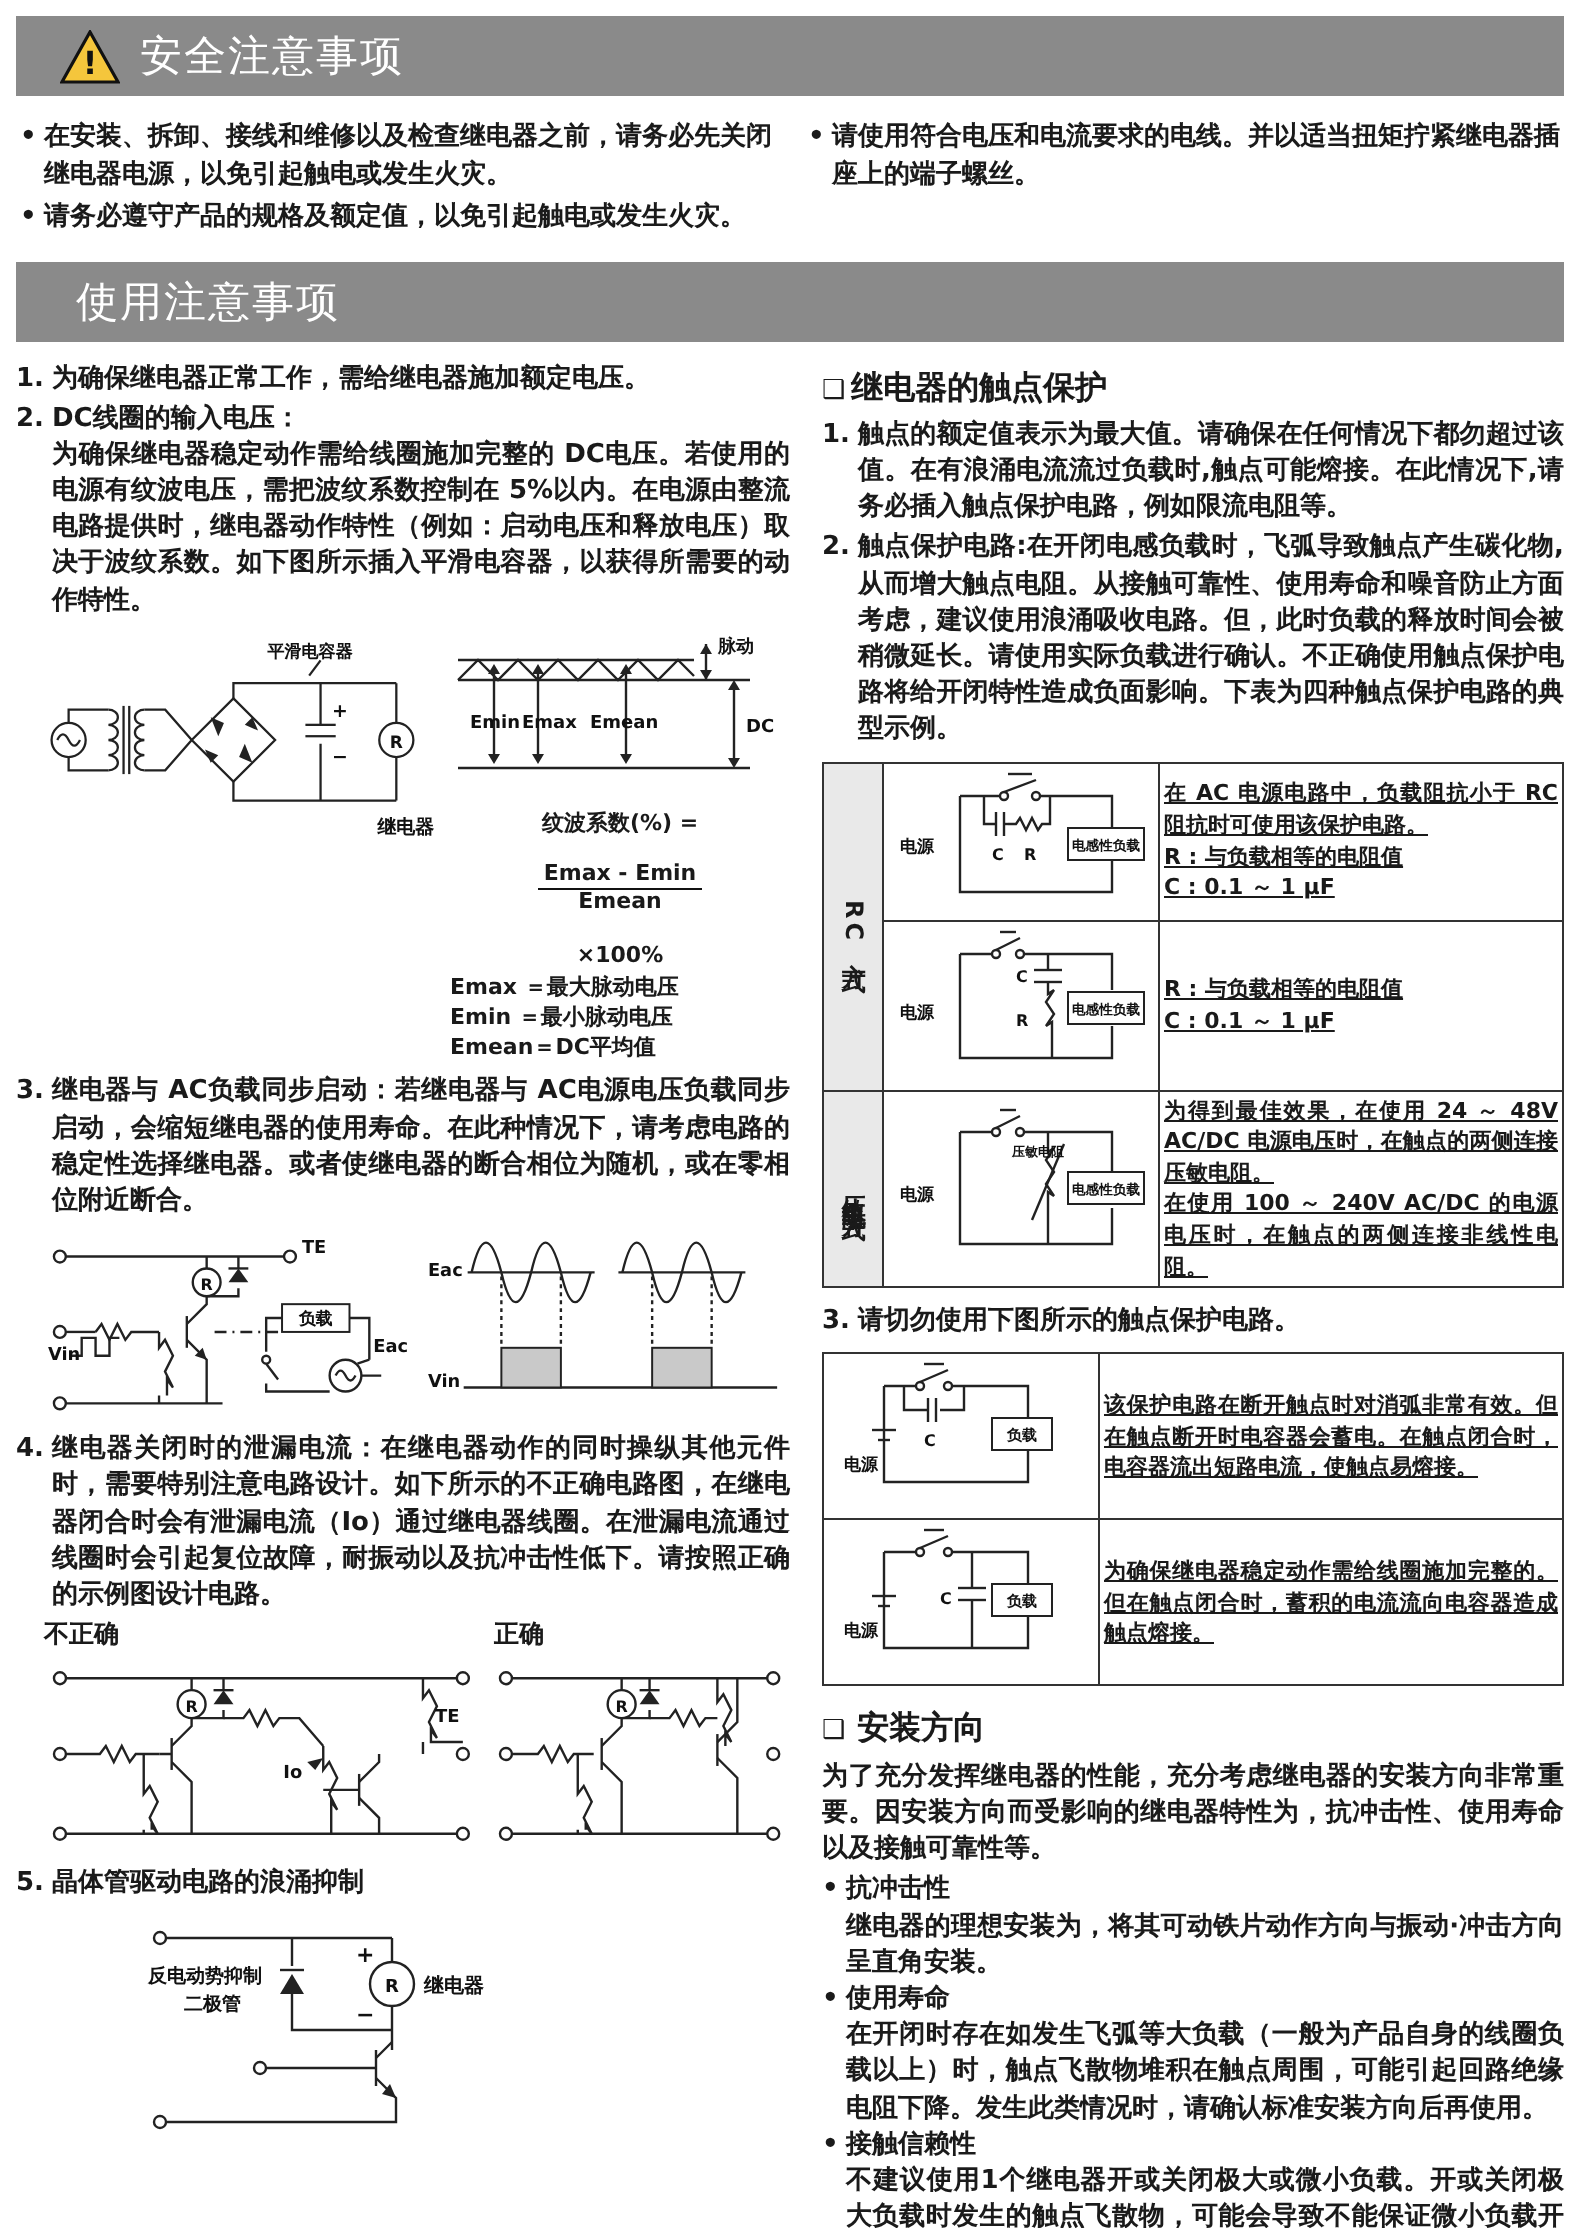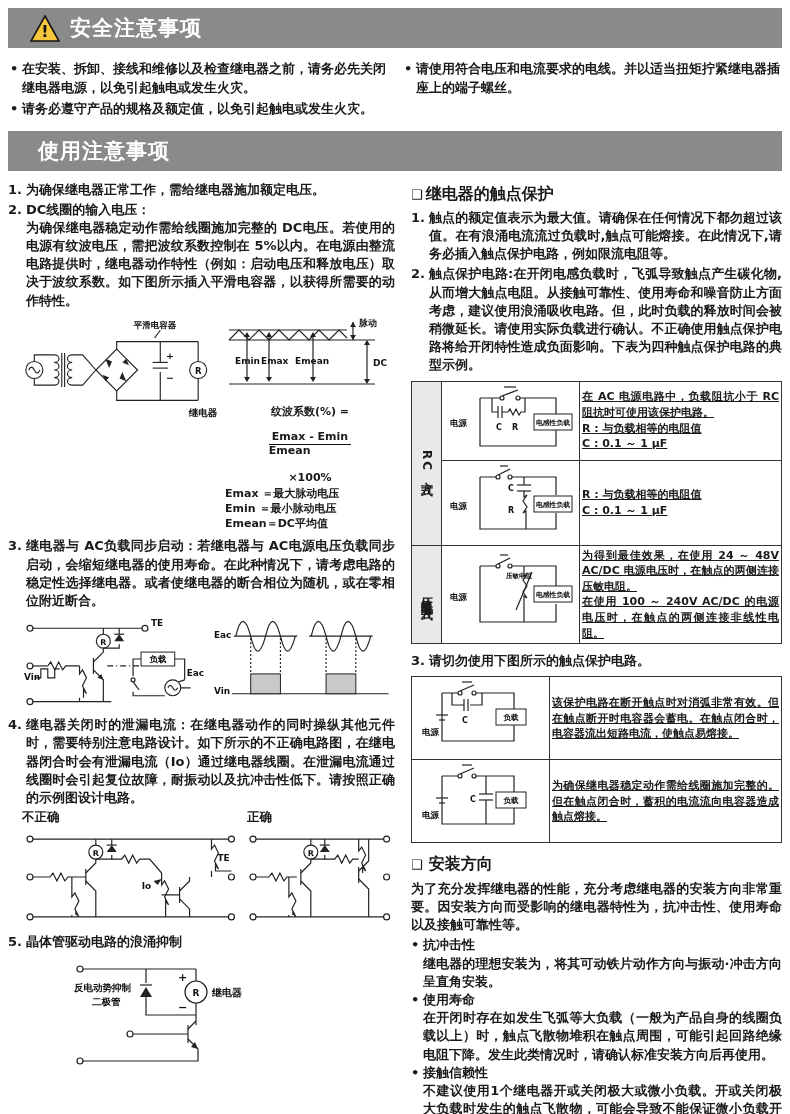--- a/index.html
+++ b/index.html
@@ -10,21 +10,21 @@
     color:#1a1a1a; font-weight:bold;
   }
   .page { width:790px; min-height:1114px; padding:8px; position:relative; }
 
   
   .bar {
     background:#8a8a8a; color:#ffffff; height:40px;
     display:flex; align-items:center; gap:10px;
     padding-left:22px; margin-bottom:10px;
   }
-  .bar .bar-title { font-size:21px; font-weight:bold; letter-spacing:1px; }
+  .bar .bar-title { font-size:21px; font-weight:normal; letter-spacing:1px; }
   .warn-icon { width:30px; height:27px; display:inline-block; }
 
   
   .safety-cols { display:flex; gap:18px; padding:2px 2px 10px 2px; }
   .safety-col { width:49%; }
   .blt { display:flex; font-size:13px; line-height:1.45; text-align:justify; margin-bottom:2px; }
   .blt .mk { width:12px; flex:none; }
 
   
   .cols { display:flex; gap:16px; margin-top:4px; }
@@ -37,21 +37,21 @@
   .fig { margin:4px 0 6px 14px; }
   .figrow { display:flex; align-items:flex-start; gap:6px; }
   svg { display:block; }
   svg text { font-family:"DejaVu Sans","Liberation Sans",sans-serif; fill:#111; font-weight:bold; }
   .sline { stroke:#222; stroke-width:1.2; fill:none; }
   .sfill { fill:#222; stroke:none; }
   .gray { fill:#c9c9c9; stroke:#222; stroke-width:1; }
   .lbox { fill:#fff; stroke:#222; stroke-width:1; }
 
   .formula { font-size:11px; display:flex; align-items:center; gap:12px; margin:2px 0 2px 0;flex-direction:column; }
-  .frac { display:inline-flex; flex-direction:column; text-align:left; line-height:1.15; }
+  .frac { display:inline-flex; flex-direction:column; text-align:center; line-height:1.15; }
   .frac .top { border-bottom:1.3px solid #111; padding:0 3px; }
   .legend { font-size:11px; line-height:1.35; }
 
   .figlabels { display:flex; font-size:12.5px; margin:2px 0 0 14px;font-family:Liberation Serif, serif; }
   .figlabels span:first-child { width:225px; }
 
   
   .sq-head { font-size:16px; margin:2px 0 4px 0; display:flex; gap:3px; align-items:baseline; }
   .sq-head .sq { font-size:13px; }
 

